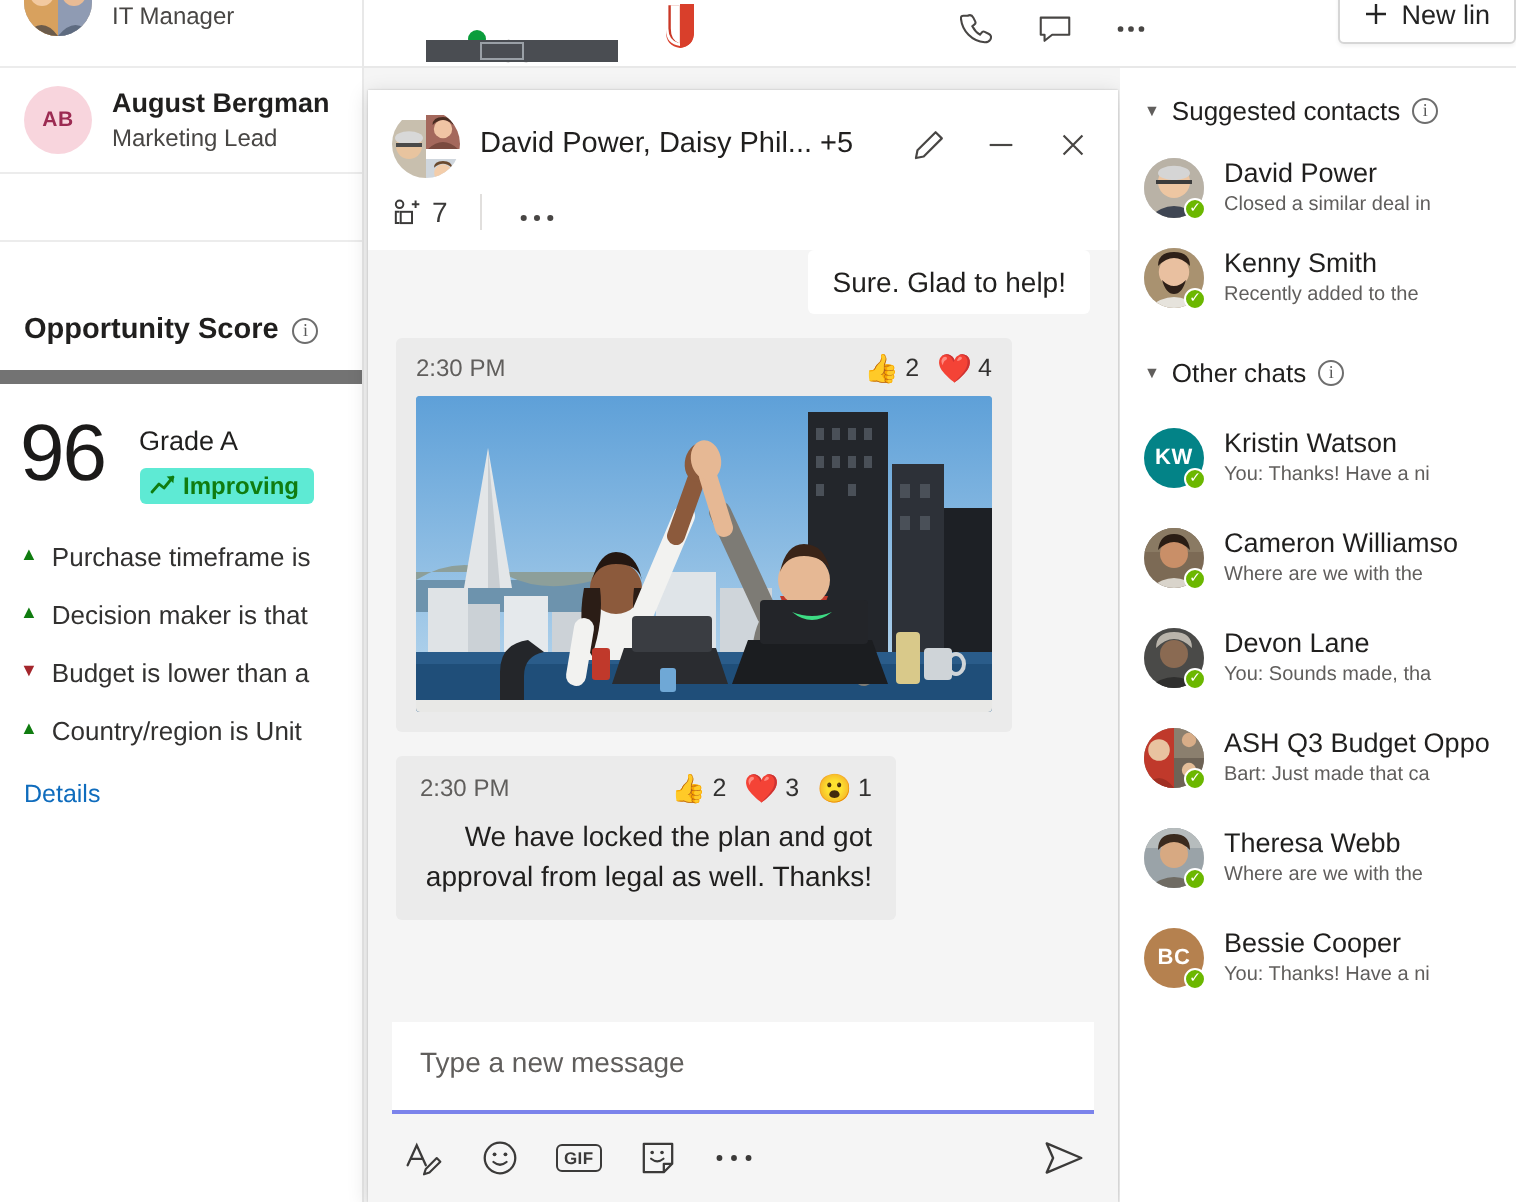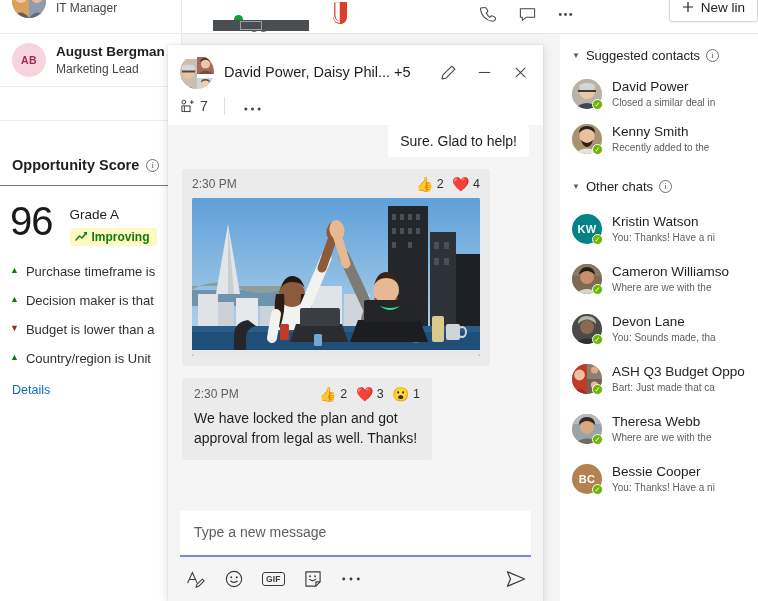--- a/index.html
+++ b/index.html
@@ -49,37 +49,37 @@
   }
   .contact-role {
     font-size: 12px; color: #484644; white-space: nowrap; line-height: 1.35;
   }
   .spacer-row { height: 34px; border-bottom: 1px solid #ececec; }
   .spacer-row2 { height: 22px; }
 
   .section-head {
     display: flex; align-items: center; gap: 7px;
     padding: 14px 12px 12px 12px;
-    border-bottom: 1px solid #737373;
+    border-bottom: 7px solid #737373;
   }
   .section-title { font-size: 14.5px; font-weight: 600; color: #201f1e; white-space: nowrap;}
   .info-icon {
     width: 13px; height: 13px; border: 1.2px solid #6e6e6e; border-radius: 50%;
     display: inline-flex; align-items: center; justify-content: center;
     font-size: 9px; color: #5a5a5a; font-family: "Liberation Serif", serif;
     line-height: 1; flex: 0 0 13px;
   }
 
   .score-block { display: flex; align-items: flex-start; gap: 17px; padding: 16px 12px 4px 10px; }
   .score-number { font-size: 40px; line-height: .95; font-weight: 400; color: #1b1a19; letter-spacing: -1px; }
   .grade-wrap { padding-top: 4px; }
   .grade-label { font-size: 13.5px; color: #201f1e; line-height: 1.3; }
   .trend-badge {
     display: inline-flex; align-items: center; gap: 4px;
-    background: #fef9c3; color: #107c10;
+    background: #5eead4; color: #107c10;
     border-radius: 3px; padding: 2px 7px 2px 5px;
     font-size: 12px; font-weight: 600; margin-top: 4px;
   }
   .trend-arrow { font-size: 12px; line-height: 1; }
 
   .factor {
     display: flex; align-items: flex-start; gap: 7px;
     padding: 5px 0 5px 10px; font-size: 13px; color: #323130;
     white-space: nowrap; line-height: 1.45;
   }
@@ -126,21 +126,21 @@
     position: absolute; left: 182px; top: 34px; width: 378px; height: 567px;
     background: #f5f5f5;
   }
   .mid-canvas-top {
     position: absolute; left: 182px; top: 34px; width: 378px; height: 11px;
     background: #ffffff;
   }
 
   
   .chat-window {
-    position: absolute; left: 168px; top: 45px; width: 375px; height: 556px;
+    position: absolute; left: 184px; top: 45px; width: 375px; height: 556px;
     background: #f5f5f5;
     box-shadow: 0 2px 10px rgba(0,0,0,.14), 0 0 1px rgba(0,0,0,.2);
     display: flex; flex-direction: column;
     overflow: hidden;
   }
   .chat-header {
     background: #ffffff; padding: 10px 10px 0 12px;
     flex: 0 0 auto;
   }
   .chat-header-row { display: flex; align-items: center; gap: 10px; }
@@ -176,21 +176,21 @@
   }
   .msg-row { display: flex; margin-bottom: 12px; }
   .msg-row.right { justify-content: flex-end; }
   .bubble-white {
     background: #ffffff; border-radius: 3px;
     padding: 8px 12px; font-size: 14px; color: #201f1e;
     max-width: 300px;
   }
   .bubble-grey {
     background: #ebebeb; border-radius: 3px;
-    padding: 8px 10px 10px 10px; width: 308px;
+    padding: 8px 10px 10px 10px; width: 308px; text-align: right;
   }
   .bubble-meta {
     display: flex; align-items: center; justify-content: space-between;
     margin-bottom: 7px;
   }
   .msg-time { font-size: 12px; color: #605e5c; }
   .reactions { display: flex; align-items: center; gap: 9px; }
   .reaction { display: inline-flex; align-items: center; gap: 3px; font-size: 12.5px; color: #323130; }
   .reaction .emo { font-size: 14px; line-height: 1; }
   .msg-photo {

